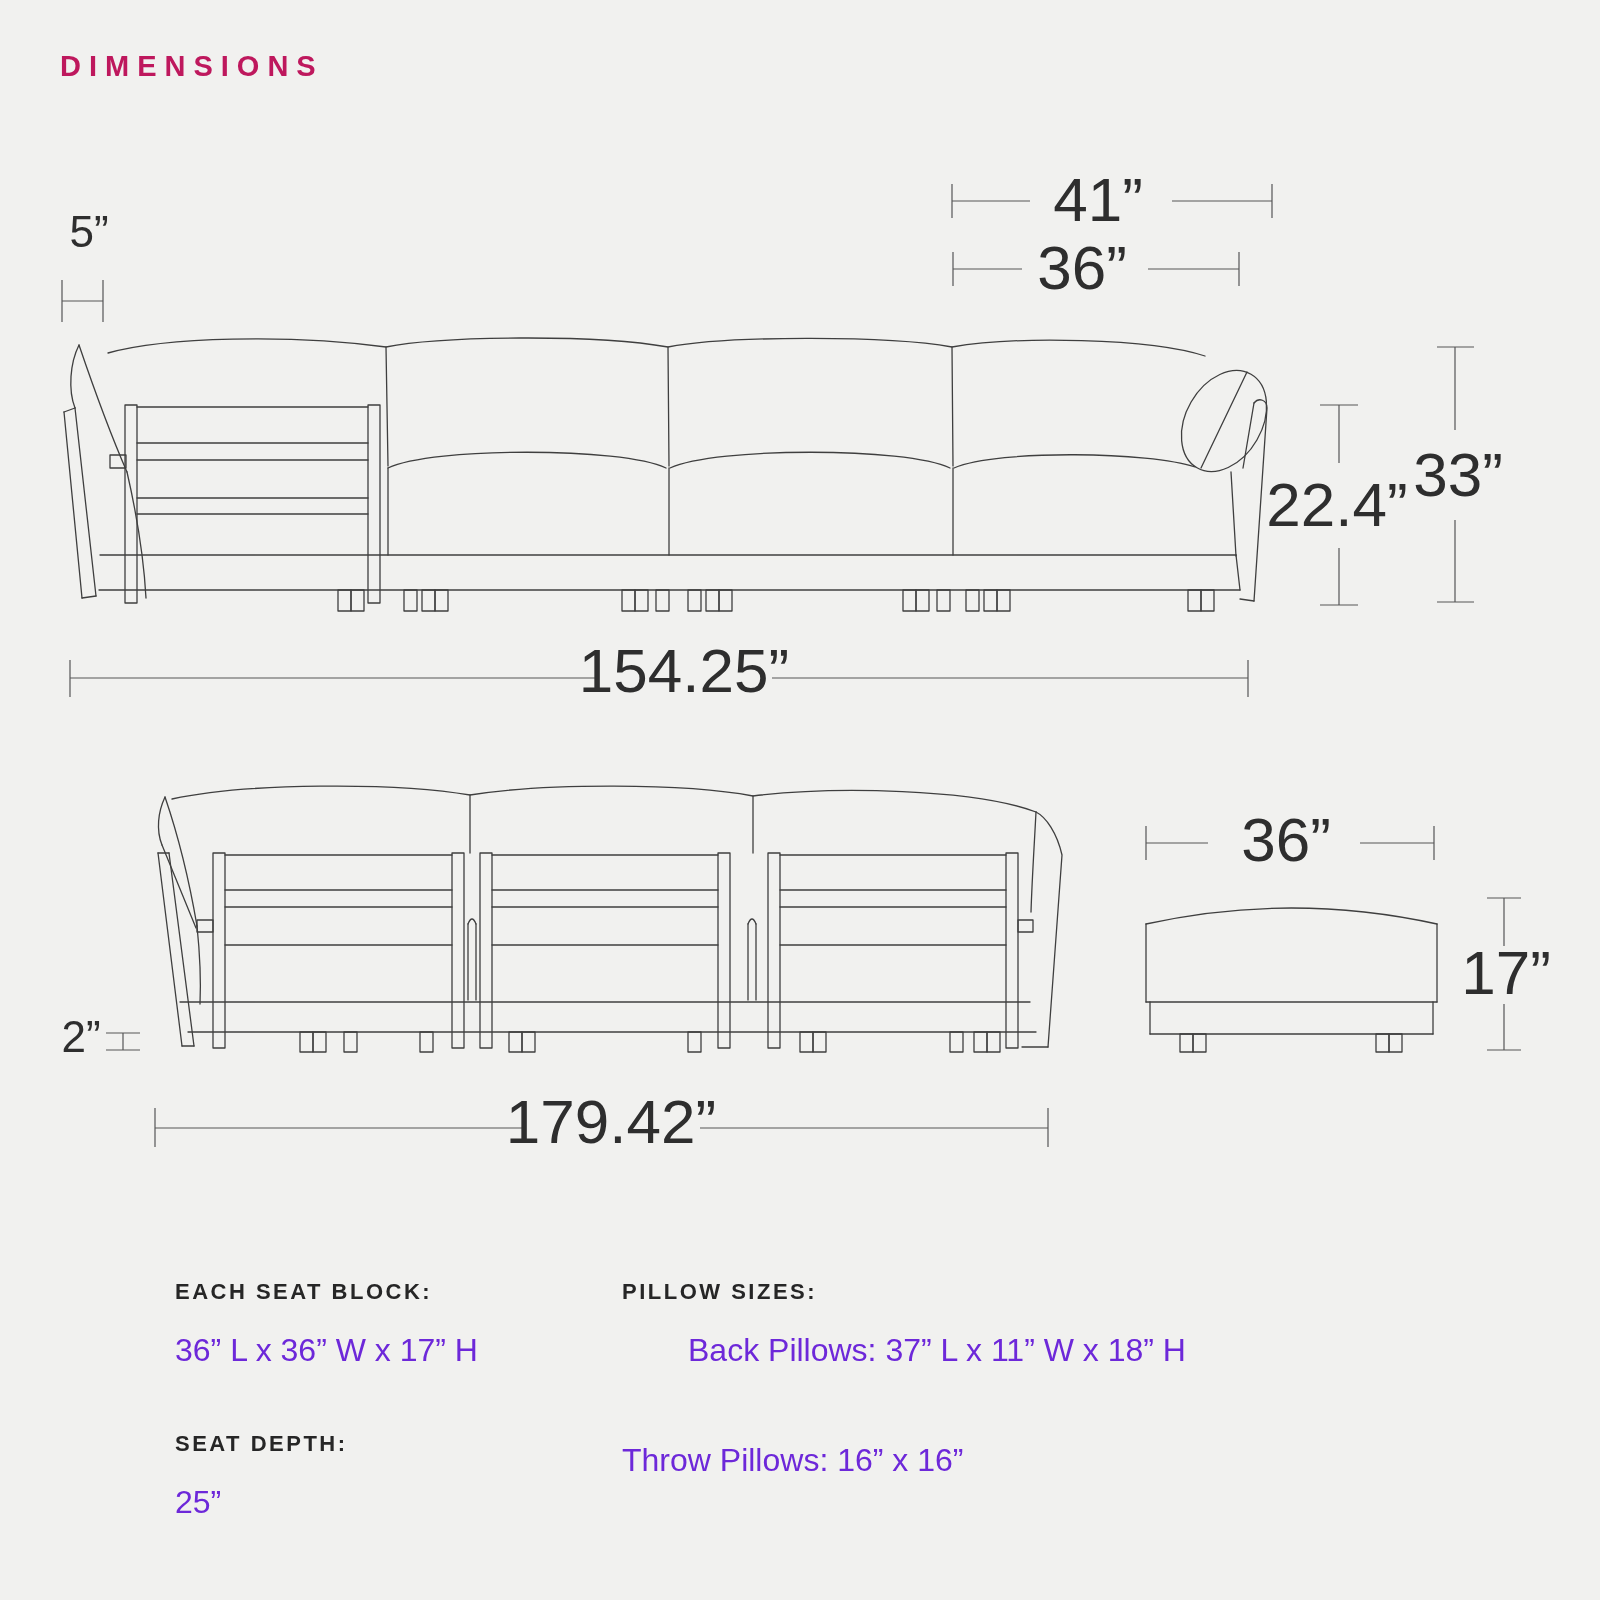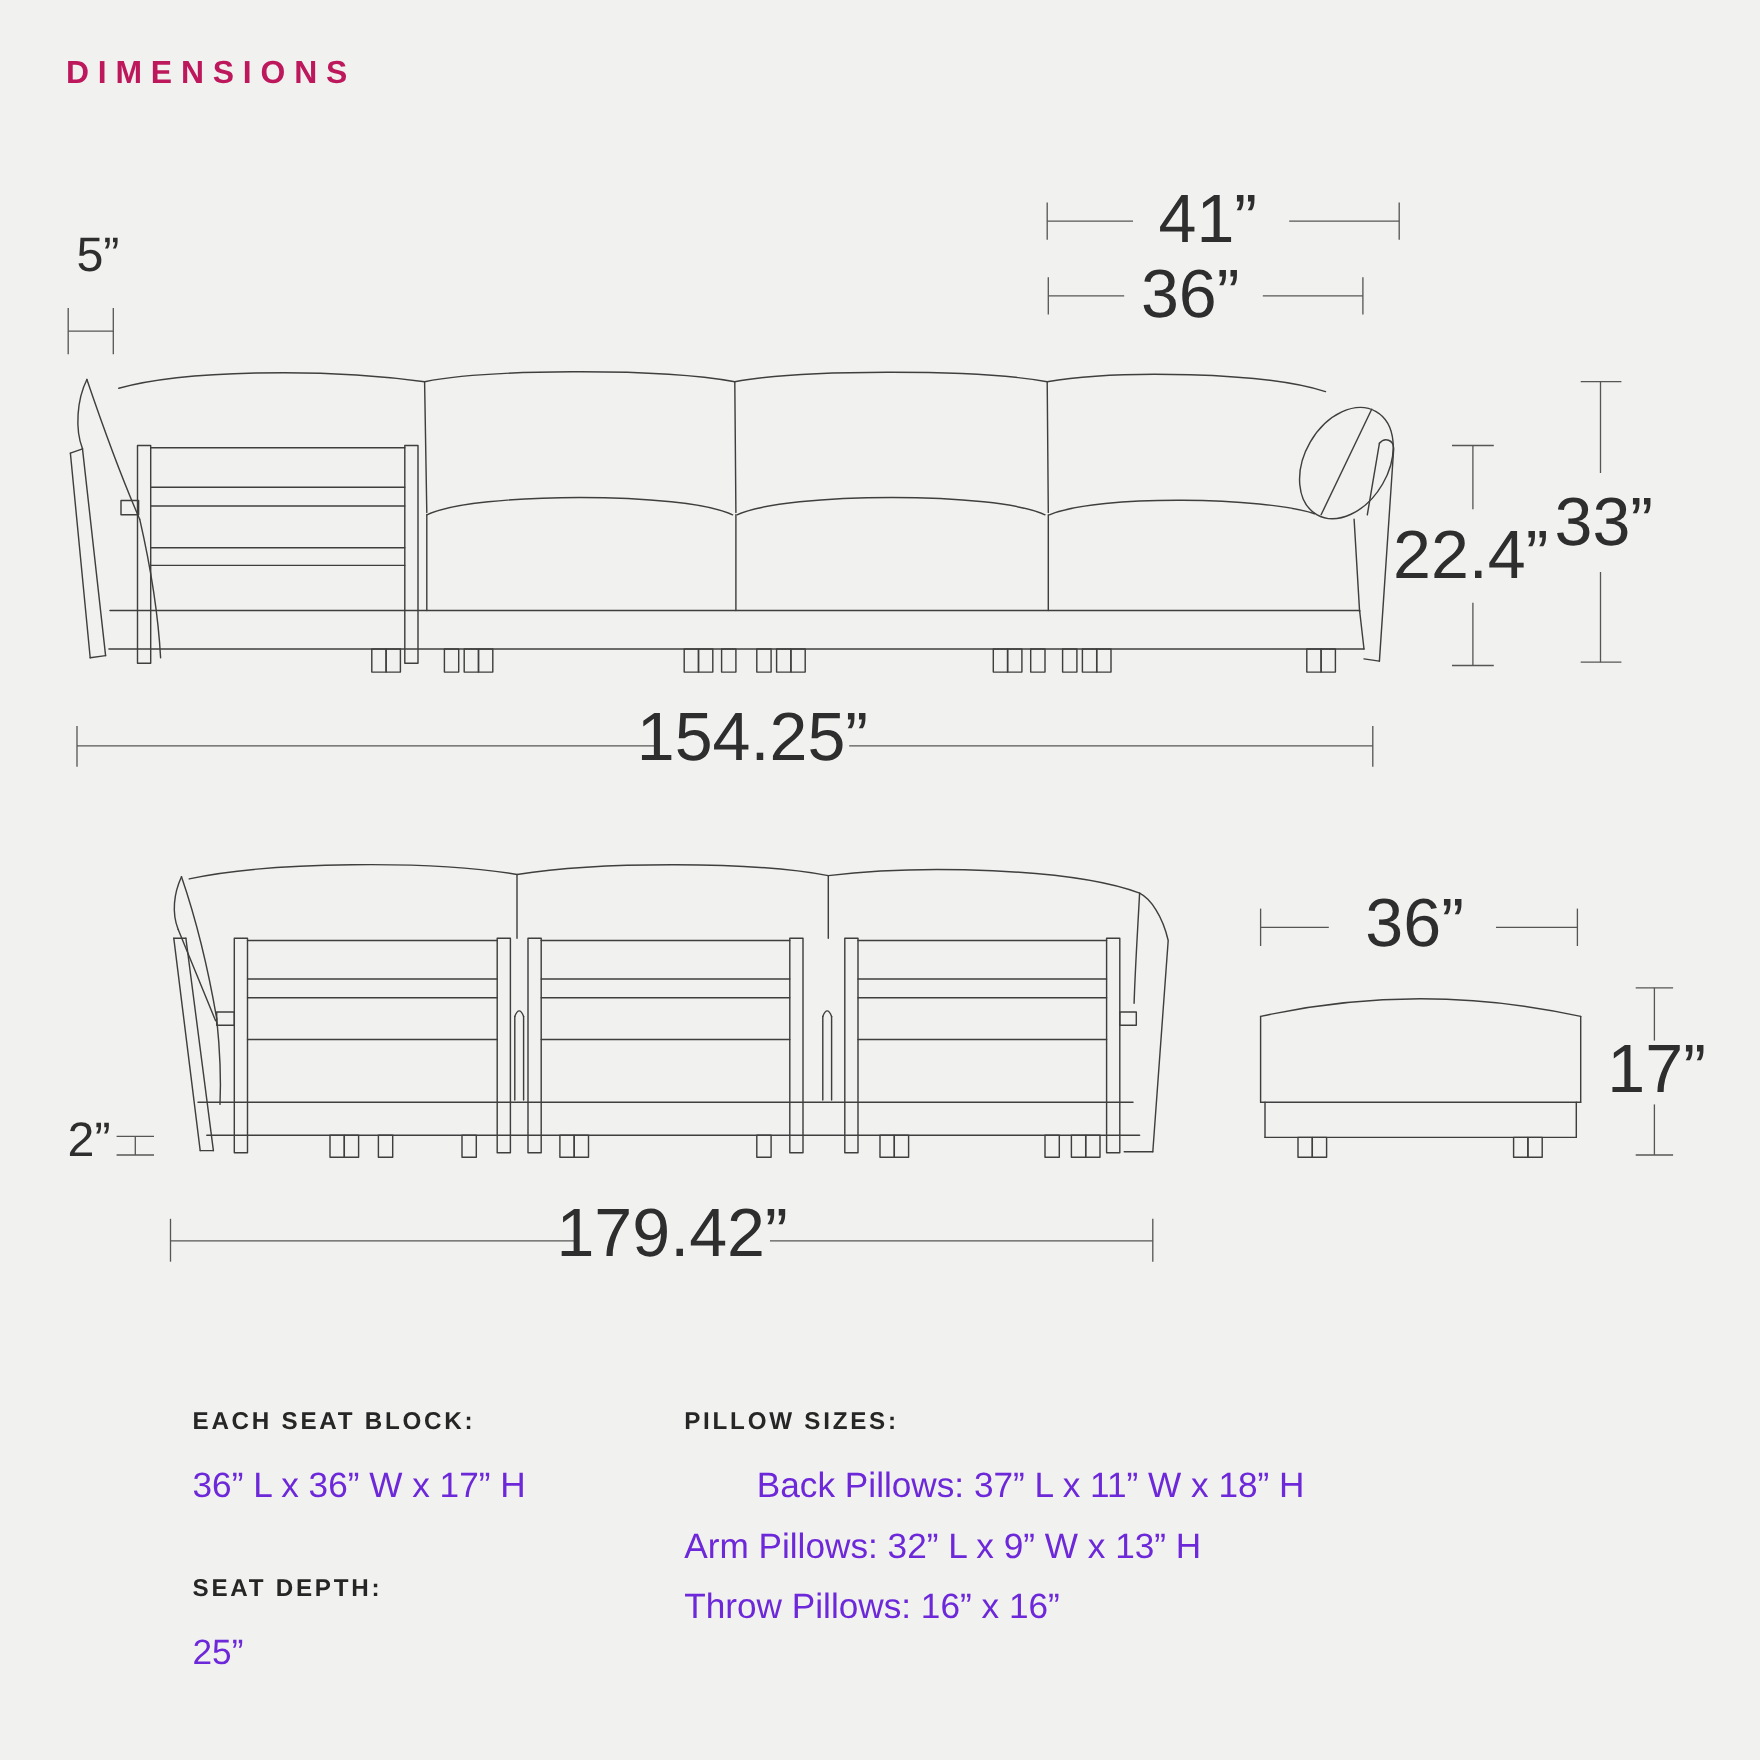--- a/index.html
+++ b/index.html
@@ -254,16 +254,15 @@
   <div class="dim-label" style="left:1286px;top:840px;">36”</div>
   <div class="dim-label" style="left:1506px;top:973px;">17”</div>
 
   <div class="spec-heading" style="left:175px;top:1281px;">EACH SEAT BLOCK:</div>
   <div class="spec-text" style="left:175px;top:1334px;">36” L x 36” W x 17” H</div>
   <div class="spec-heading" style="left:175px;top:1433px;">SEAT DEPTH:</div>
   <div class="spec-text" style="left:175px;top:1486px;">25”</div>
 
   <div class="spec-heading" style="left:622px;top:1281px;">PILLOW SIZES:</div>
   <div class="spec-text" style="left:644px;top:1334px;margin-left:44px;">Back Pillows: 37” L x 11” W x 18” H</div>
-  <div class="spec-text" style="left:622px;top:1389px;">Arm Pillows: 32” L x 9” W x 13” H</div>
   <div class="spec-text" style="left:622px;top:1444px;">Throw Pillows: 16” x 16”</div>
 
 </div>
 
 </body></html>

